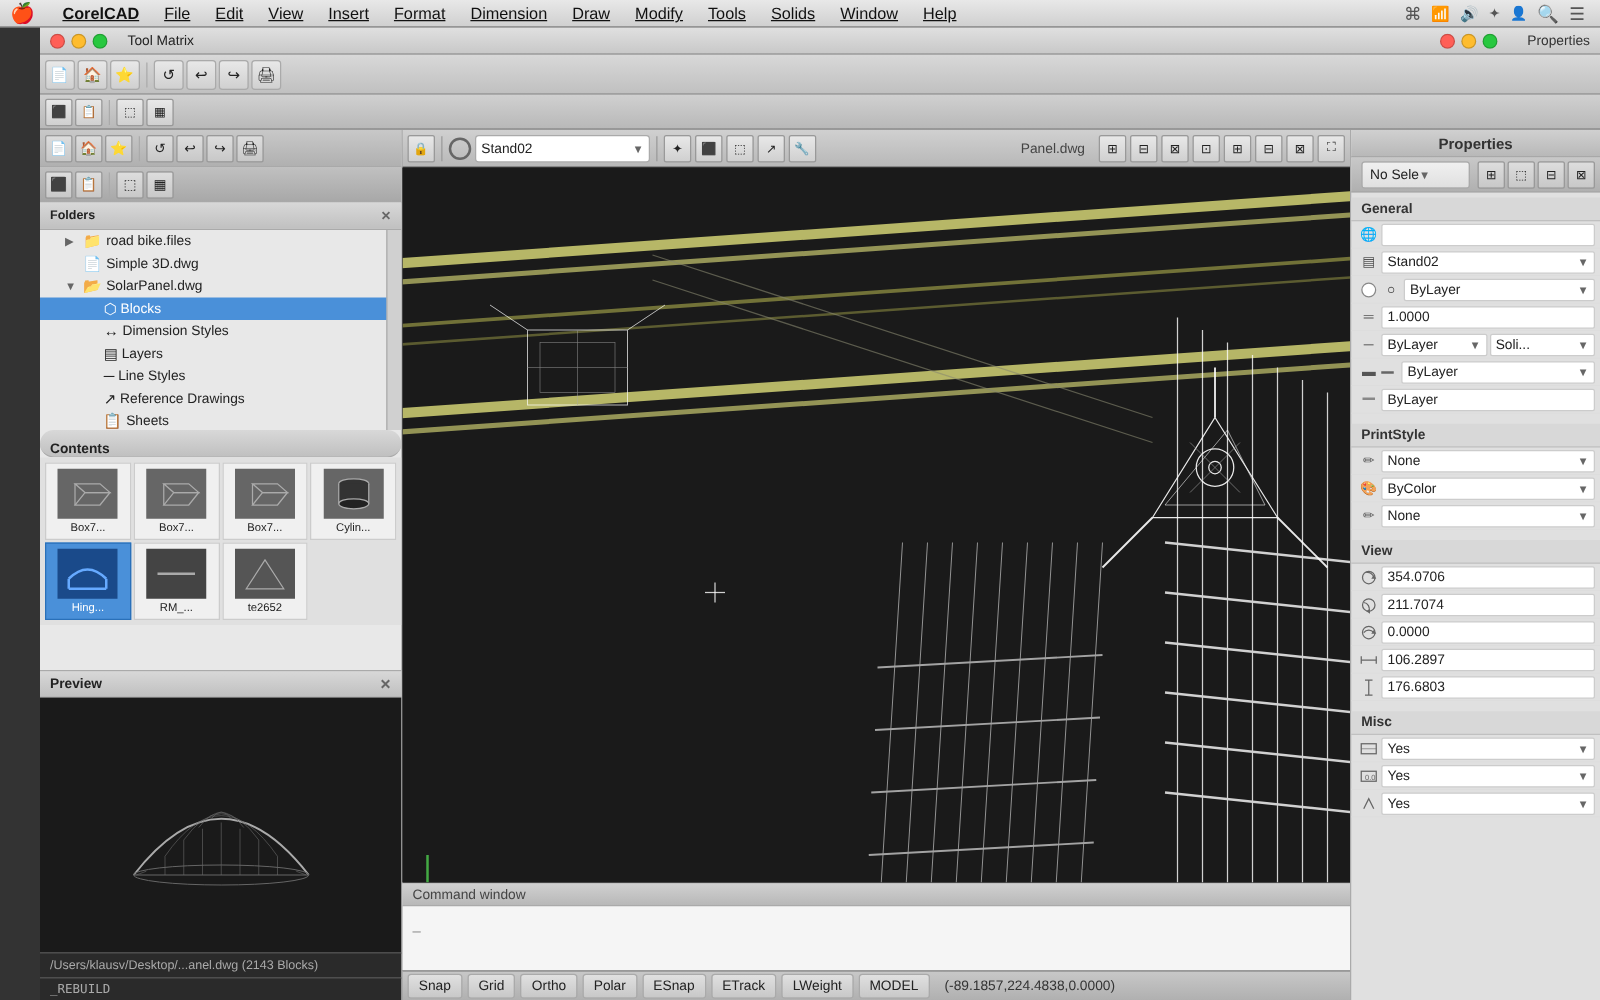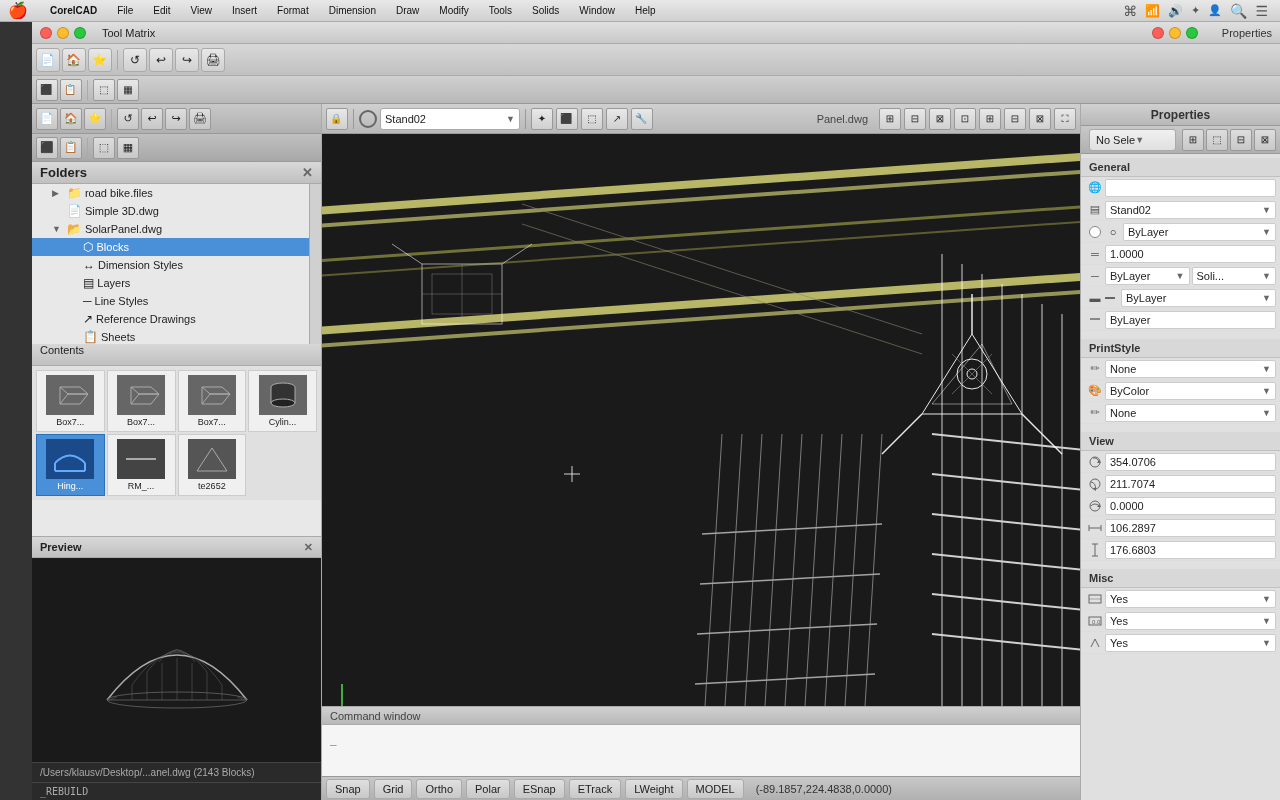--- a/index.html
+++ b/index.html
@@ -5,21 +5,21 @@
     * { margin: 0; padding: 0; box-sizing: border-box; }
     body { width: 1280px; height: 800px; overflow: hidden; background: #333; font-family: -apple-system, 'Helvetica Neue', Arial, sans-serif; font-size: 11px; color: #222; }
 
     
     .menu-bar {
       width: 100%; height: 22px; background: linear-gradient(to bottom, #e8e8e8, #d0d0d0);
       display: flex; align-items: center; border-bottom: 1px solid #aaa;
       padding: 0 8px; gap: 0;
     }
     .menu-bar-apple { font-size: 16px; margin-right: 12px; cursor: pointer; }
-    .menu-bar-item { padding: 0 10px; font-size: 10px; color: #111; cursor: pointer; height: 16px; display: flex; align-items: center; }
+    .menu-bar-item { padding: 0 10px; font-size: 13px; color: #111; cursor: pointer; height: 16px; display: flex; align-items: center; text-decoration: underline; }
     .menu-bar-app { font-weight: bold; }
 
     
     .app-container { display: flex; flex-direction: column; height: 778px; padding-left: 32px; }
 
     
     .title-bar {
       height: 22px; background: linear-gradient(to bottom, #e0e0e0, #c8c8c8);
       display: flex; align-items: center; border-bottom: 1px solid #aaa;
       padding: 0 8px; gap: 8px;
@@ -77,40 +77,40 @@
     .panel-toolbar2 {
       height: 28px; background: linear-gradient(to bottom, #c0c0c0, #a8a8a8);
       display: flex; align-items: center; border-bottom: 1px solid #999;
       padding: 0 4px; gap: 2px;
     }
 
     
     .folders-header {
       height: 22px; background: linear-gradient(to bottom, #d8d8d8, #c0c0c0);
       display: flex; align-items: center; justify-content: space-between;
-      border-bottom: 1px solid #aaa; padding: 0 8px; font-size: 13px; font-weight: bold;
+      border-bottom: 1px solid #aaa; padding: 0 8px; font-size: 10px; font-weight: bold;
     }
     .tree-item {
       height: 18px; display: flex; align-items: center; padding-left: 8px;
       cursor: pointer; font-size: 11px; color: #222;
     }
     .tree-item.selected { background: #4a90d9; color: white; }
     .tree-item .arrow { width: 12px; font-size: 9px; color: #666; }
     .tree-item .icon { margin: 0 3px; font-size: 12px; }
     .tree-indent1 { padding-left: 20px; }
     .tree-indent2 { padding-left: 36px; }
 
     
     .vscroll { width: 12px; background: #d0d0d0; border-left: 1px solid #aaa; }
 
     
     .contents-header {
       height: 22px; background: linear-gradient(to bottom, #d8d8d8, #c0c0c0);
-      display: flex; align-items: flex-start; border-bottom: 1px solid #aaa;
-      padding: 0 8px; font-size: 11px; font-weight: normal;
+      display: flex; align-items: flex-end; border-bottom: 1px solid #aaa;
+      padding: 0 8px; font-size: 11px; font-weight: bold; border-radius: 11px;
     }
     .contents-grid {
       display: grid; grid-template-columns: repeat(4, 1fr);
       background: #e0e0e0; padding: 4px; gap: 2px; min-height: 120px;
     }
     .content-item {
       display: flex; flex-direction: column; align-items: center;
       background: #f0f0f0; border: 1px solid #ccc; padding: 4px;
       cursor: pointer; font-size: 9px; text-align: center;
     }

